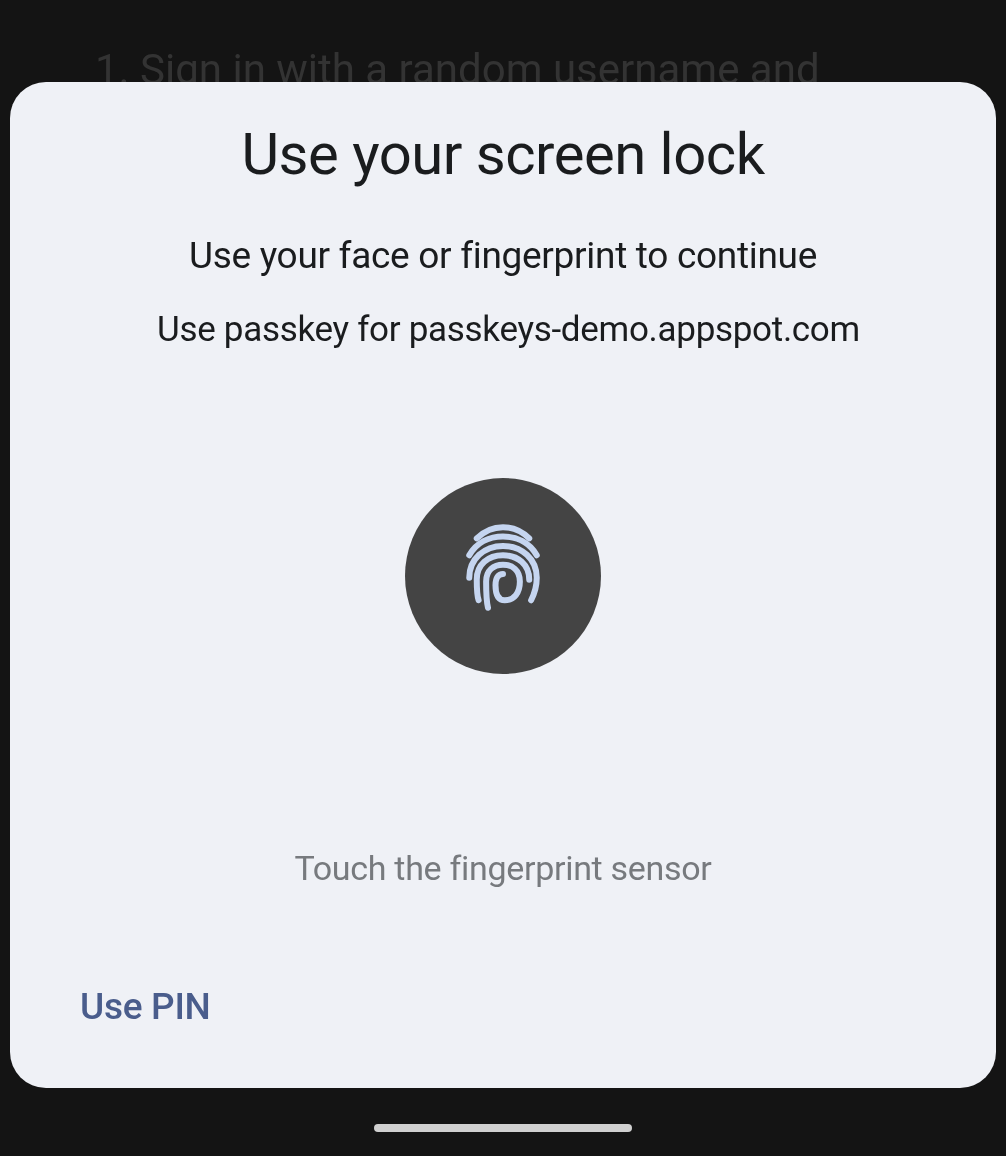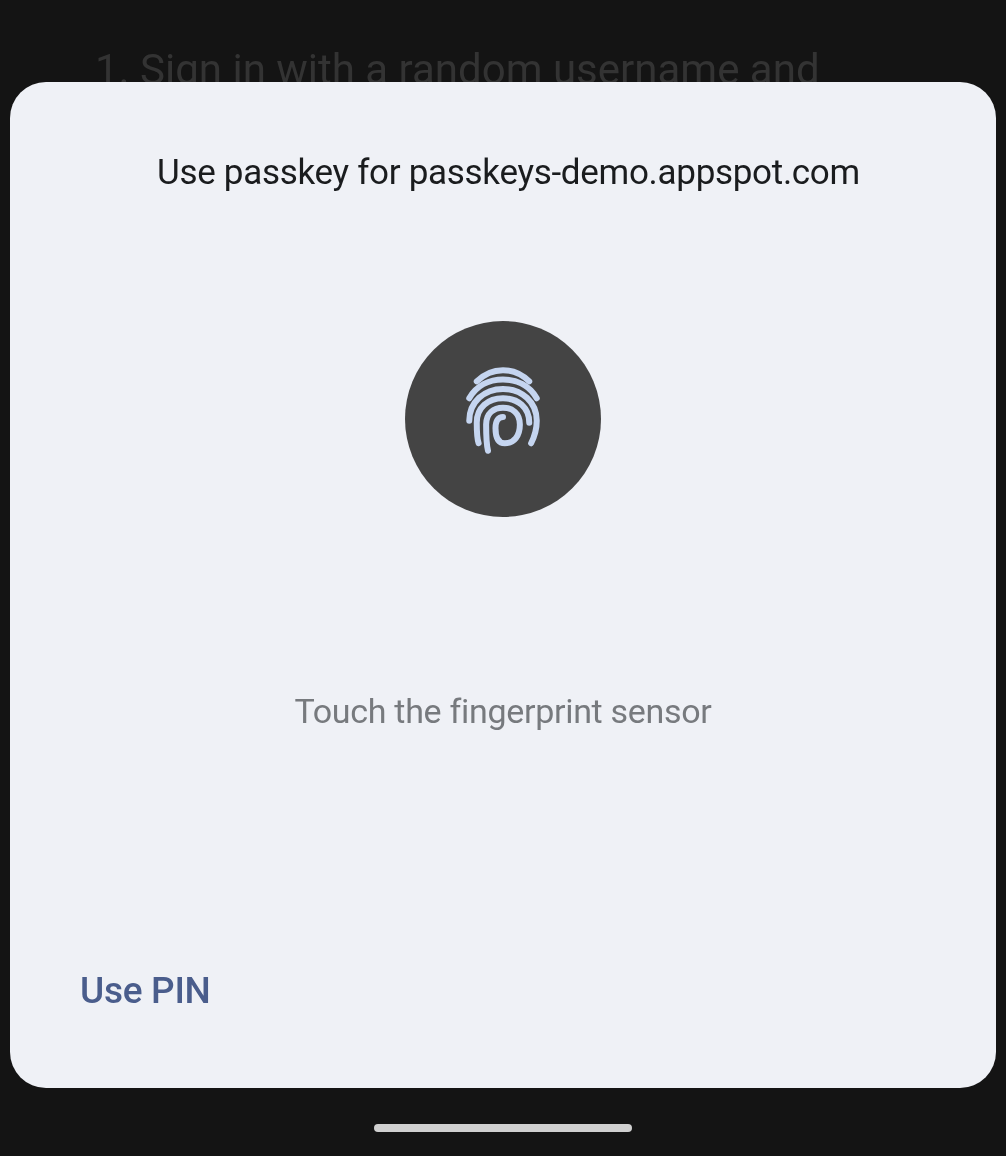--- a/index.html
+++ b/index.html
@@ -73,21 +73,21 @@
     }
     .hint {
       margin-top: 174px;
       font-size: 34px;
       color: #777a7e;
       font-weight: 400;
       letter-spacing: -0.3px;
     }
     .use-pin {
       position: absolute;
-      bottom: 76px;
+      bottom: 60px;
       left: 70px;
       font-size: 37px;
       color: #4a5d8c;
       font-weight: 500;
       cursor: pointer;
       background: none;
       border: none;
       font-family: inherit;
       letter-spacing: -0.3px;
     }
@@ -101,20 +101,22 @@
       background: #d0d0d0;
       border-radius: 4px;
     }
   </style>
 </head>
 <body>
 
 <div class="background-text">1. Sign in with a random username and password.</div>
 
 <div class="modal">
+  <div class="title">Use your screen lock</div>
+  <div class="subtitle">Use your face or fingerprint to continue</div>
   <div class="context">Use passkey for passkeys-demo.appspot.com</div>
 
   <div class="fingerprint-circle">
     <span>
       <svg viewBox="0 0 24 28" fill="none" stroke="#c5d5f0" stroke-width="1.6" stroke-linecap="round">
         <path d="M5 4.5 C7 2.5 9.5 1.5 12 1.5 C14.5 1.5 17 2.5 19 4.5"></path>
         <path d="M3 9 C5 5.5 8.5 4 12 4 C15.5 4 19 5.5 21 9"></path>
         <path d="M3 15 C3 10 7 6.5 12 6.5 C17 6.5 21 10 21 15 C21 17 20.5 19 19.5 21"></path>
         <path d="M5.5 21 C5 19.5 5 17.5 5 15.5 C5 11.5 8 9 12 9 C16 9 19 11.5 19 15.5"></path>
         <path d="M8 23 C7.5 21 7.5 18 7.5 16 C7.5 13 9.5 11.5 12 11.5 C14.5 11.5 16.5 13 16.5 16 C16.5 19 15 21 12.5 21 C10.5 21 10 19 10 17 C10 15 10.8 14 12 14"></path>

